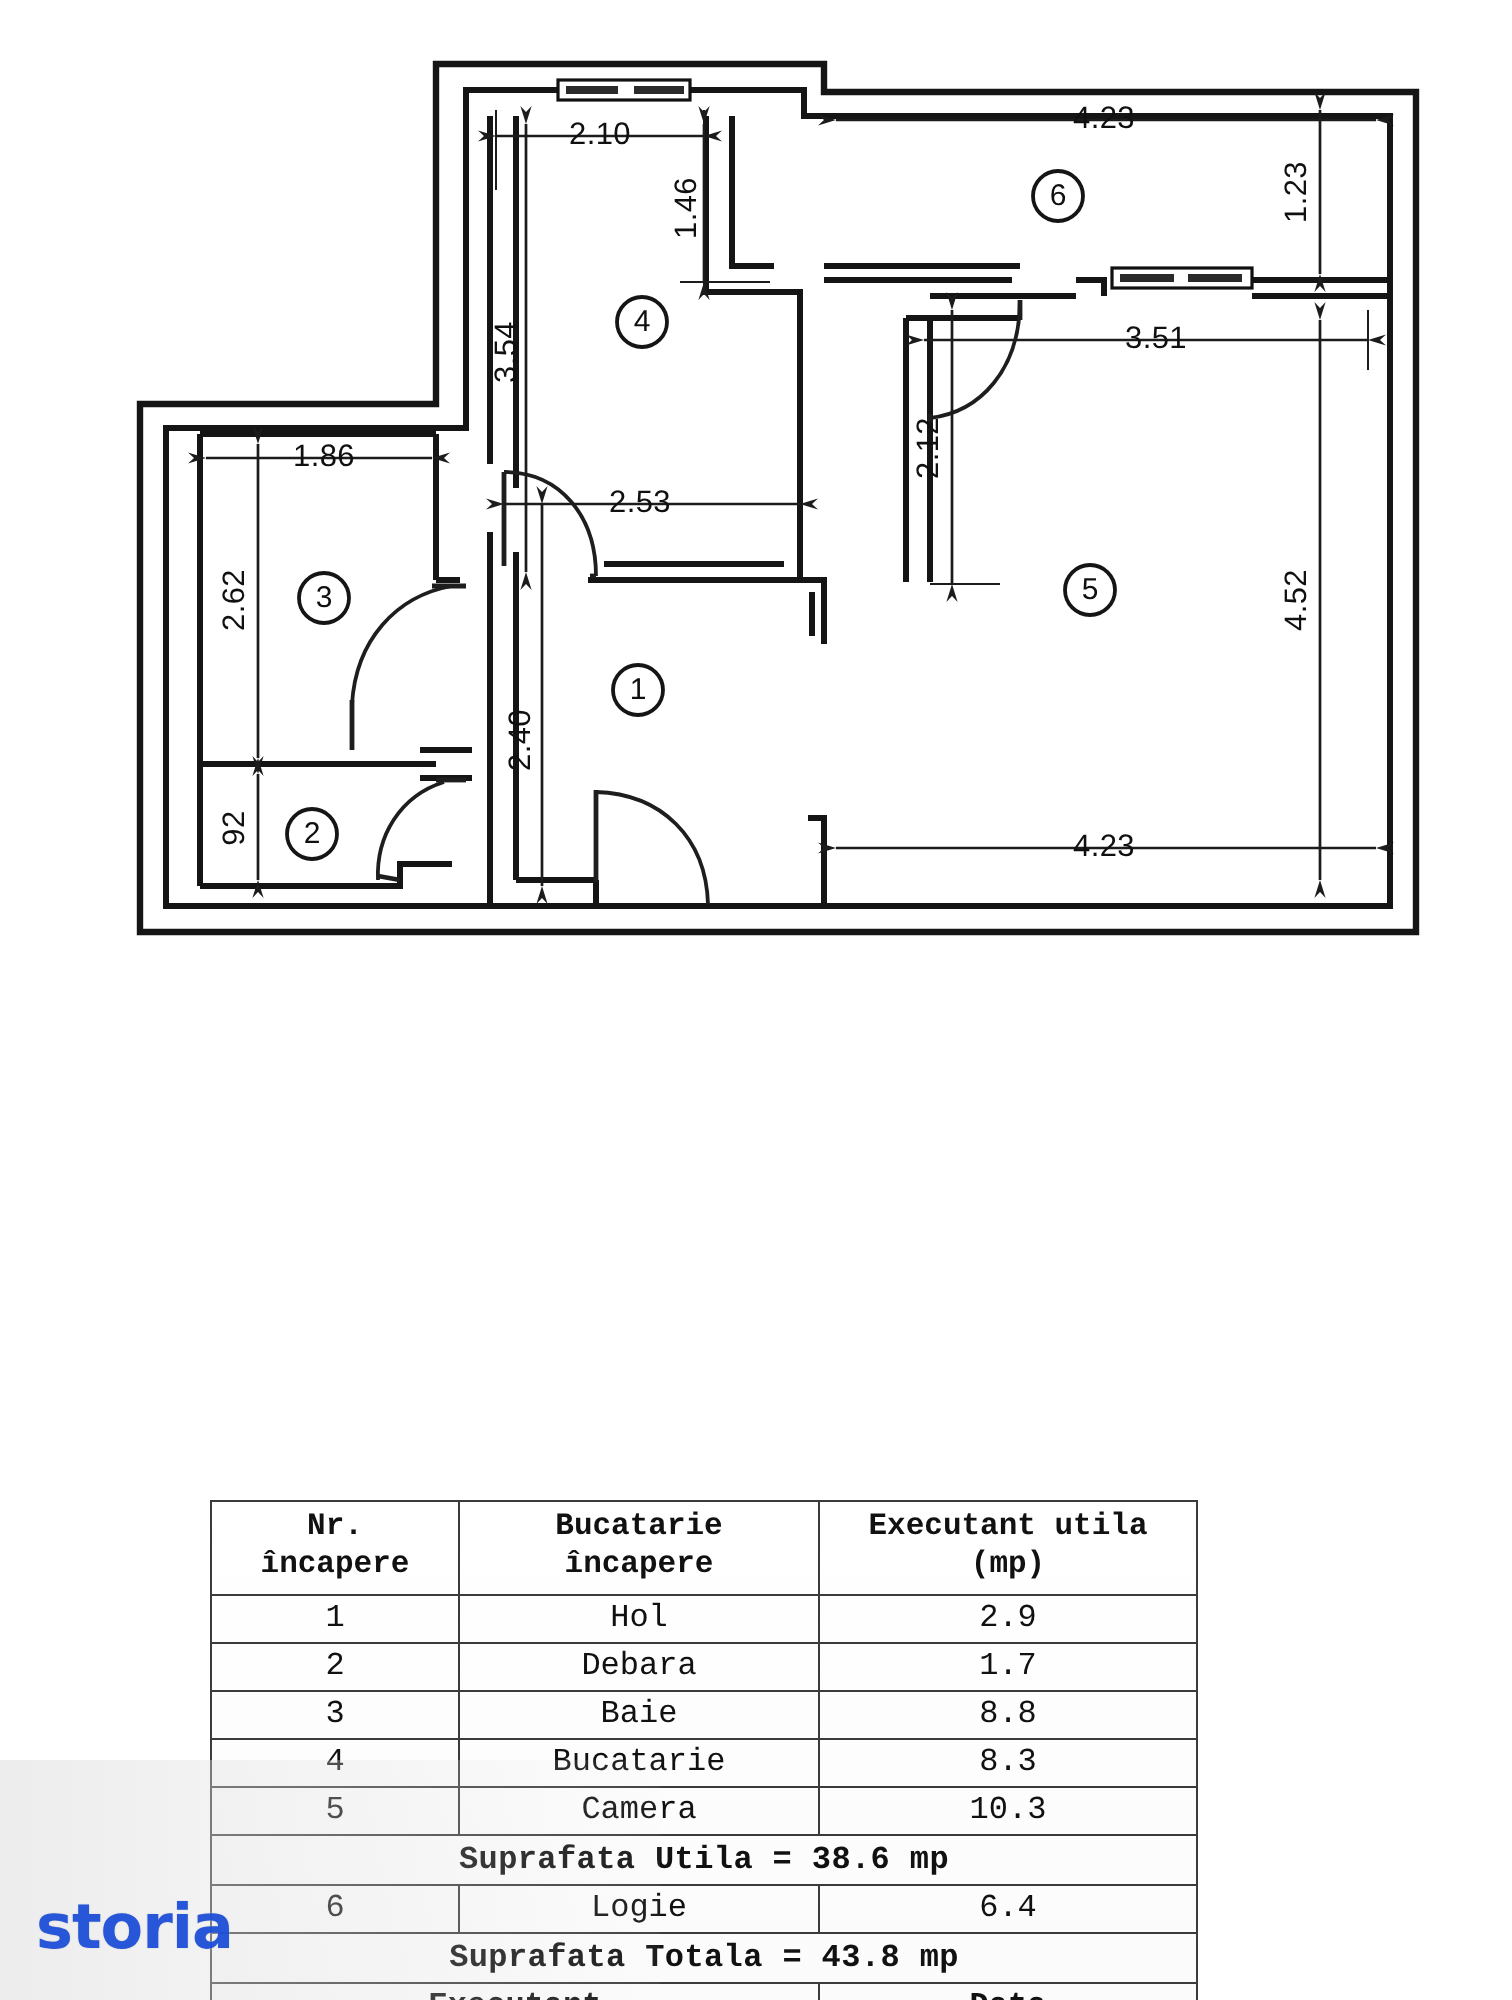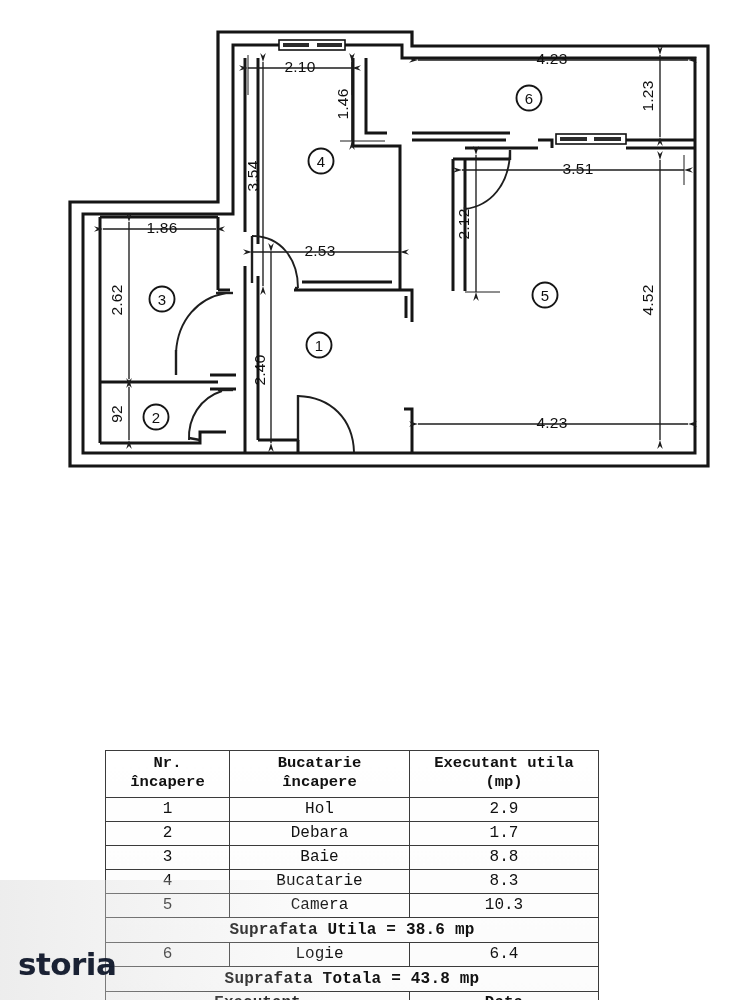--- a/index.html
+++ b/index.html
@@ -105,21 +105,21 @@
 
   
   #watermark {
     position: absolute;
     left: 18px;
     top: 946px;
     font-family: "DejaVu Sans", "Liberation Sans", sans-serif;
     font-size: 31px;
     font-weight: 600;
     letter-spacing: -0.5px;
-    color: #0f172a;
+    color: #1d4ed8;
     text-shadow: 0 0 1px rgba(200,200,200,0.85);
     opacity: 0.95;
     pointer-events: none;
     user-select: none;
   }
   #wm-shade {
     position: absolute;
     left: 0;
     top: 880px;
     width: 330px;

